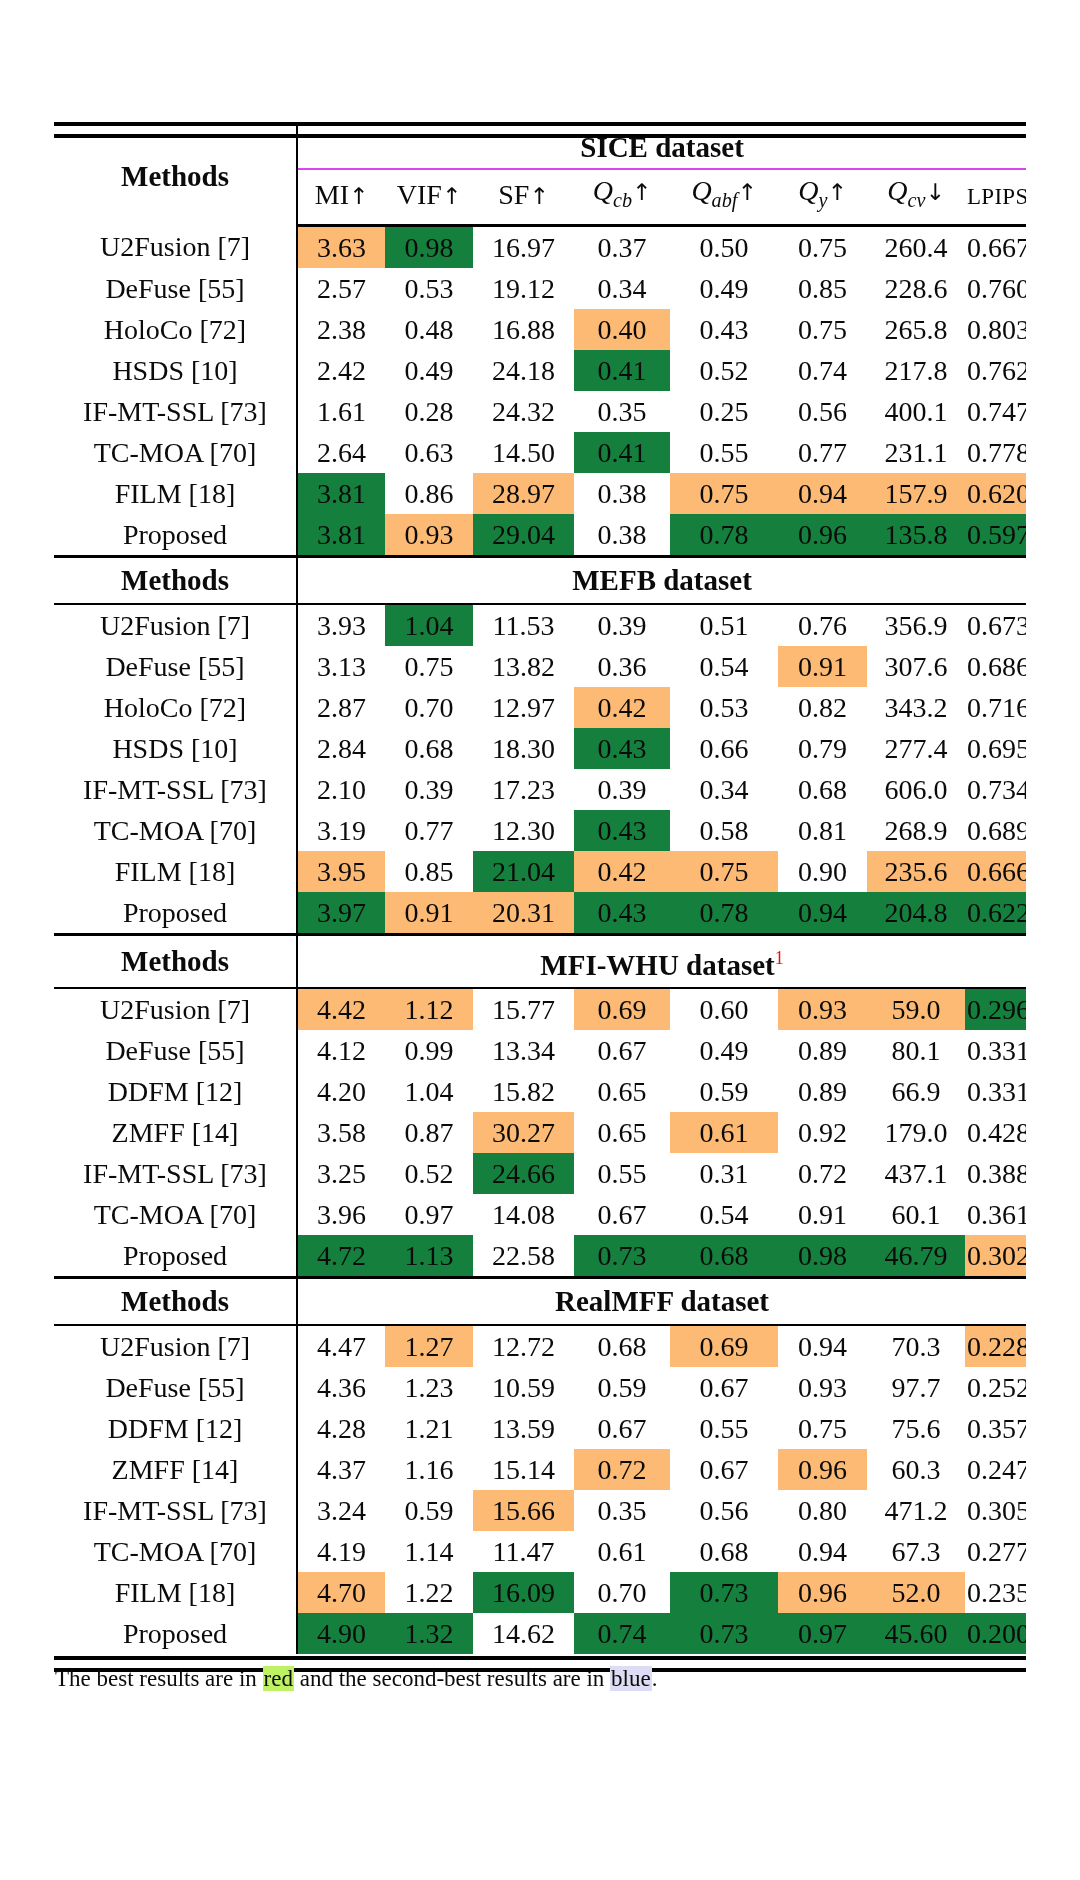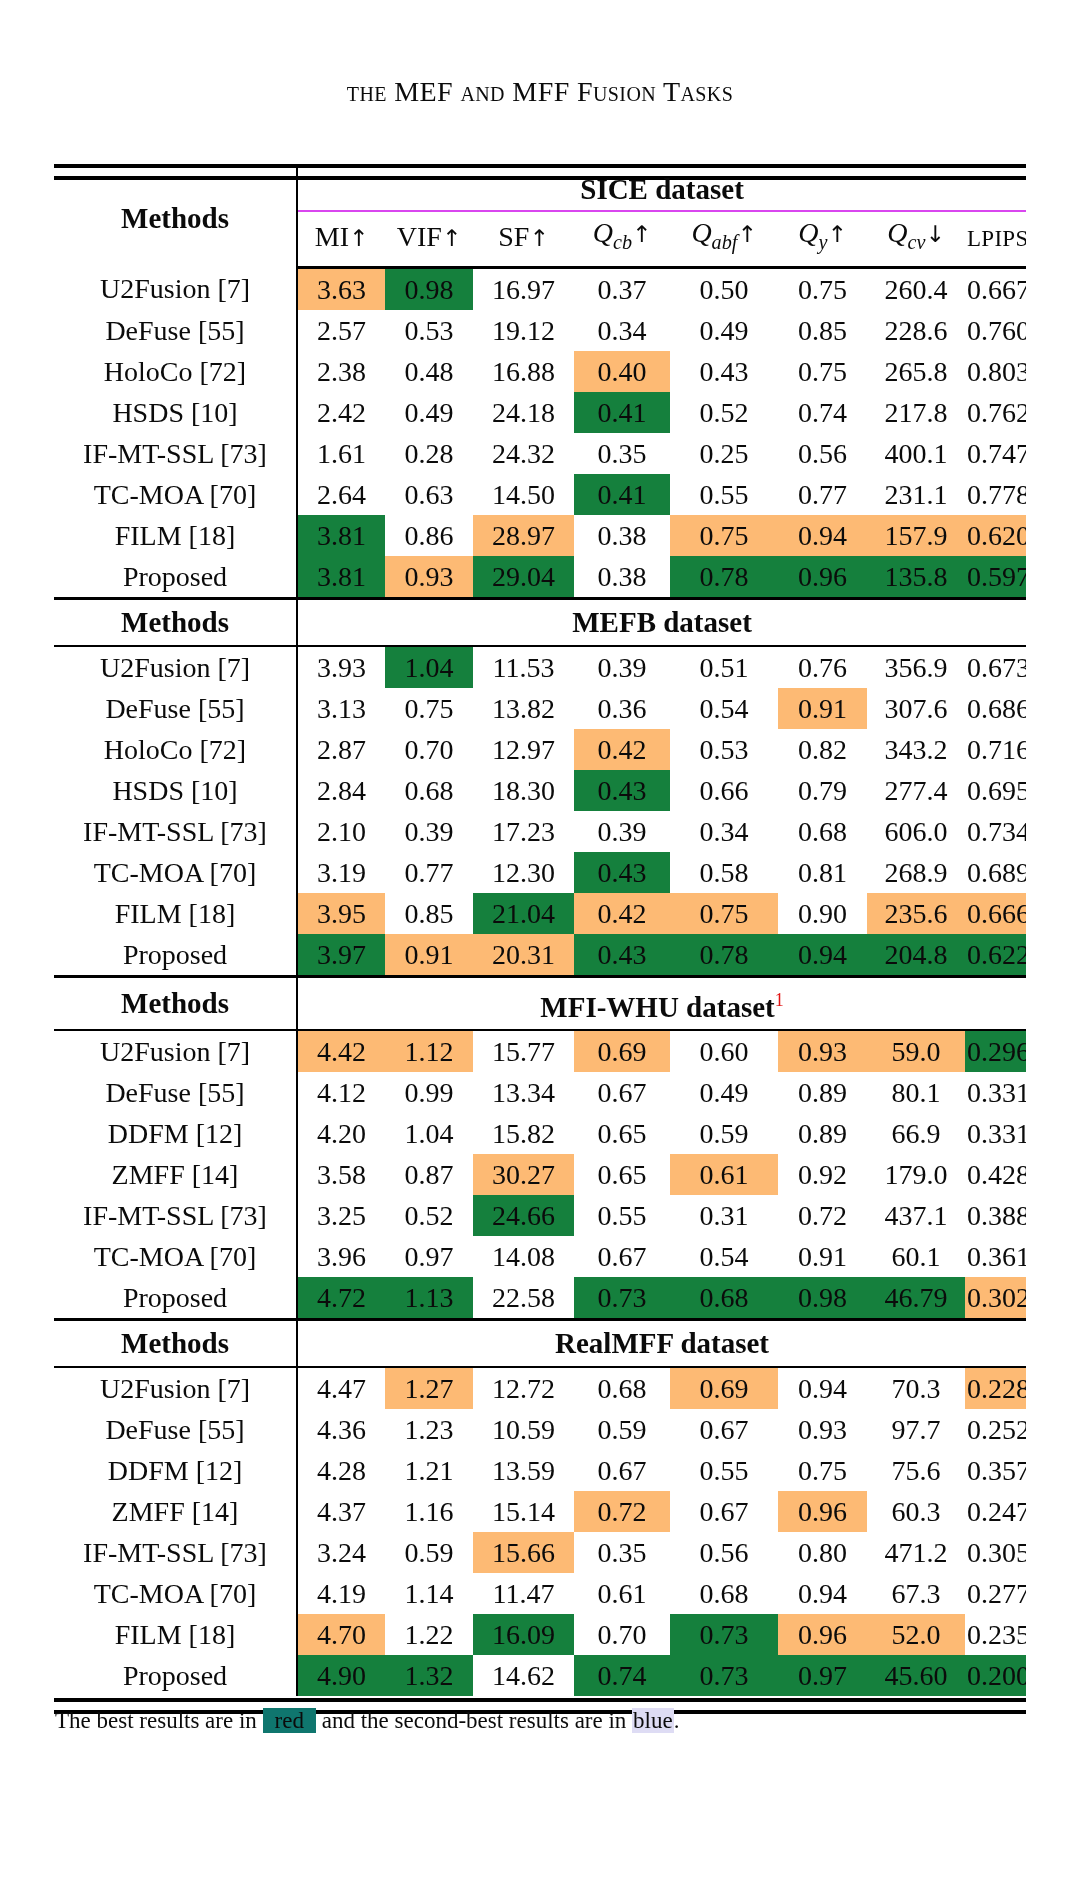--- a/index.html
+++ b/index.html
@@ -51,29 +51,28 @@
   .metric-q{ font-style:italic; }
   .metric-sub{ font-size:0.72em; font-style:italic; }
   .arrow{ font-family:"DejaVu Sans",sans-serif; font-size:0.82em; }
   .lpips-label{ font-size:0.82em; letter-spacing:0.3px; }
   sup.dset-fn{ color:#e11212; font-size:0.62em; font-weight:normal; }
 
   .footnote{
     width:972px; margin:10px auto 0 auto; font-size:23px; text-align:left;
     padding-left:2px;
   }
-  .footnote .hl-red{ background:#0f766e; padding:0 12px; }
+  .footnote .hl-red{ background:#bef264; padding:0 1px; }
   .footnote .hl-blue{ background:#dedcf4; padding:0 1px;margin-top:8px; }
 </style>
 </head>
 <body>
 
 <div class="titleblock">
   <div class="caption">
-    <div>the MEF and MFF Fusion Tasks</div>
   </div>
 </div>
 
 <div class="tablewrap">
   <div class="rule-double">
     <div class="bar"></div>
       <div class="gap"></div>
       <div class="bar"></div>
   </div>
 

